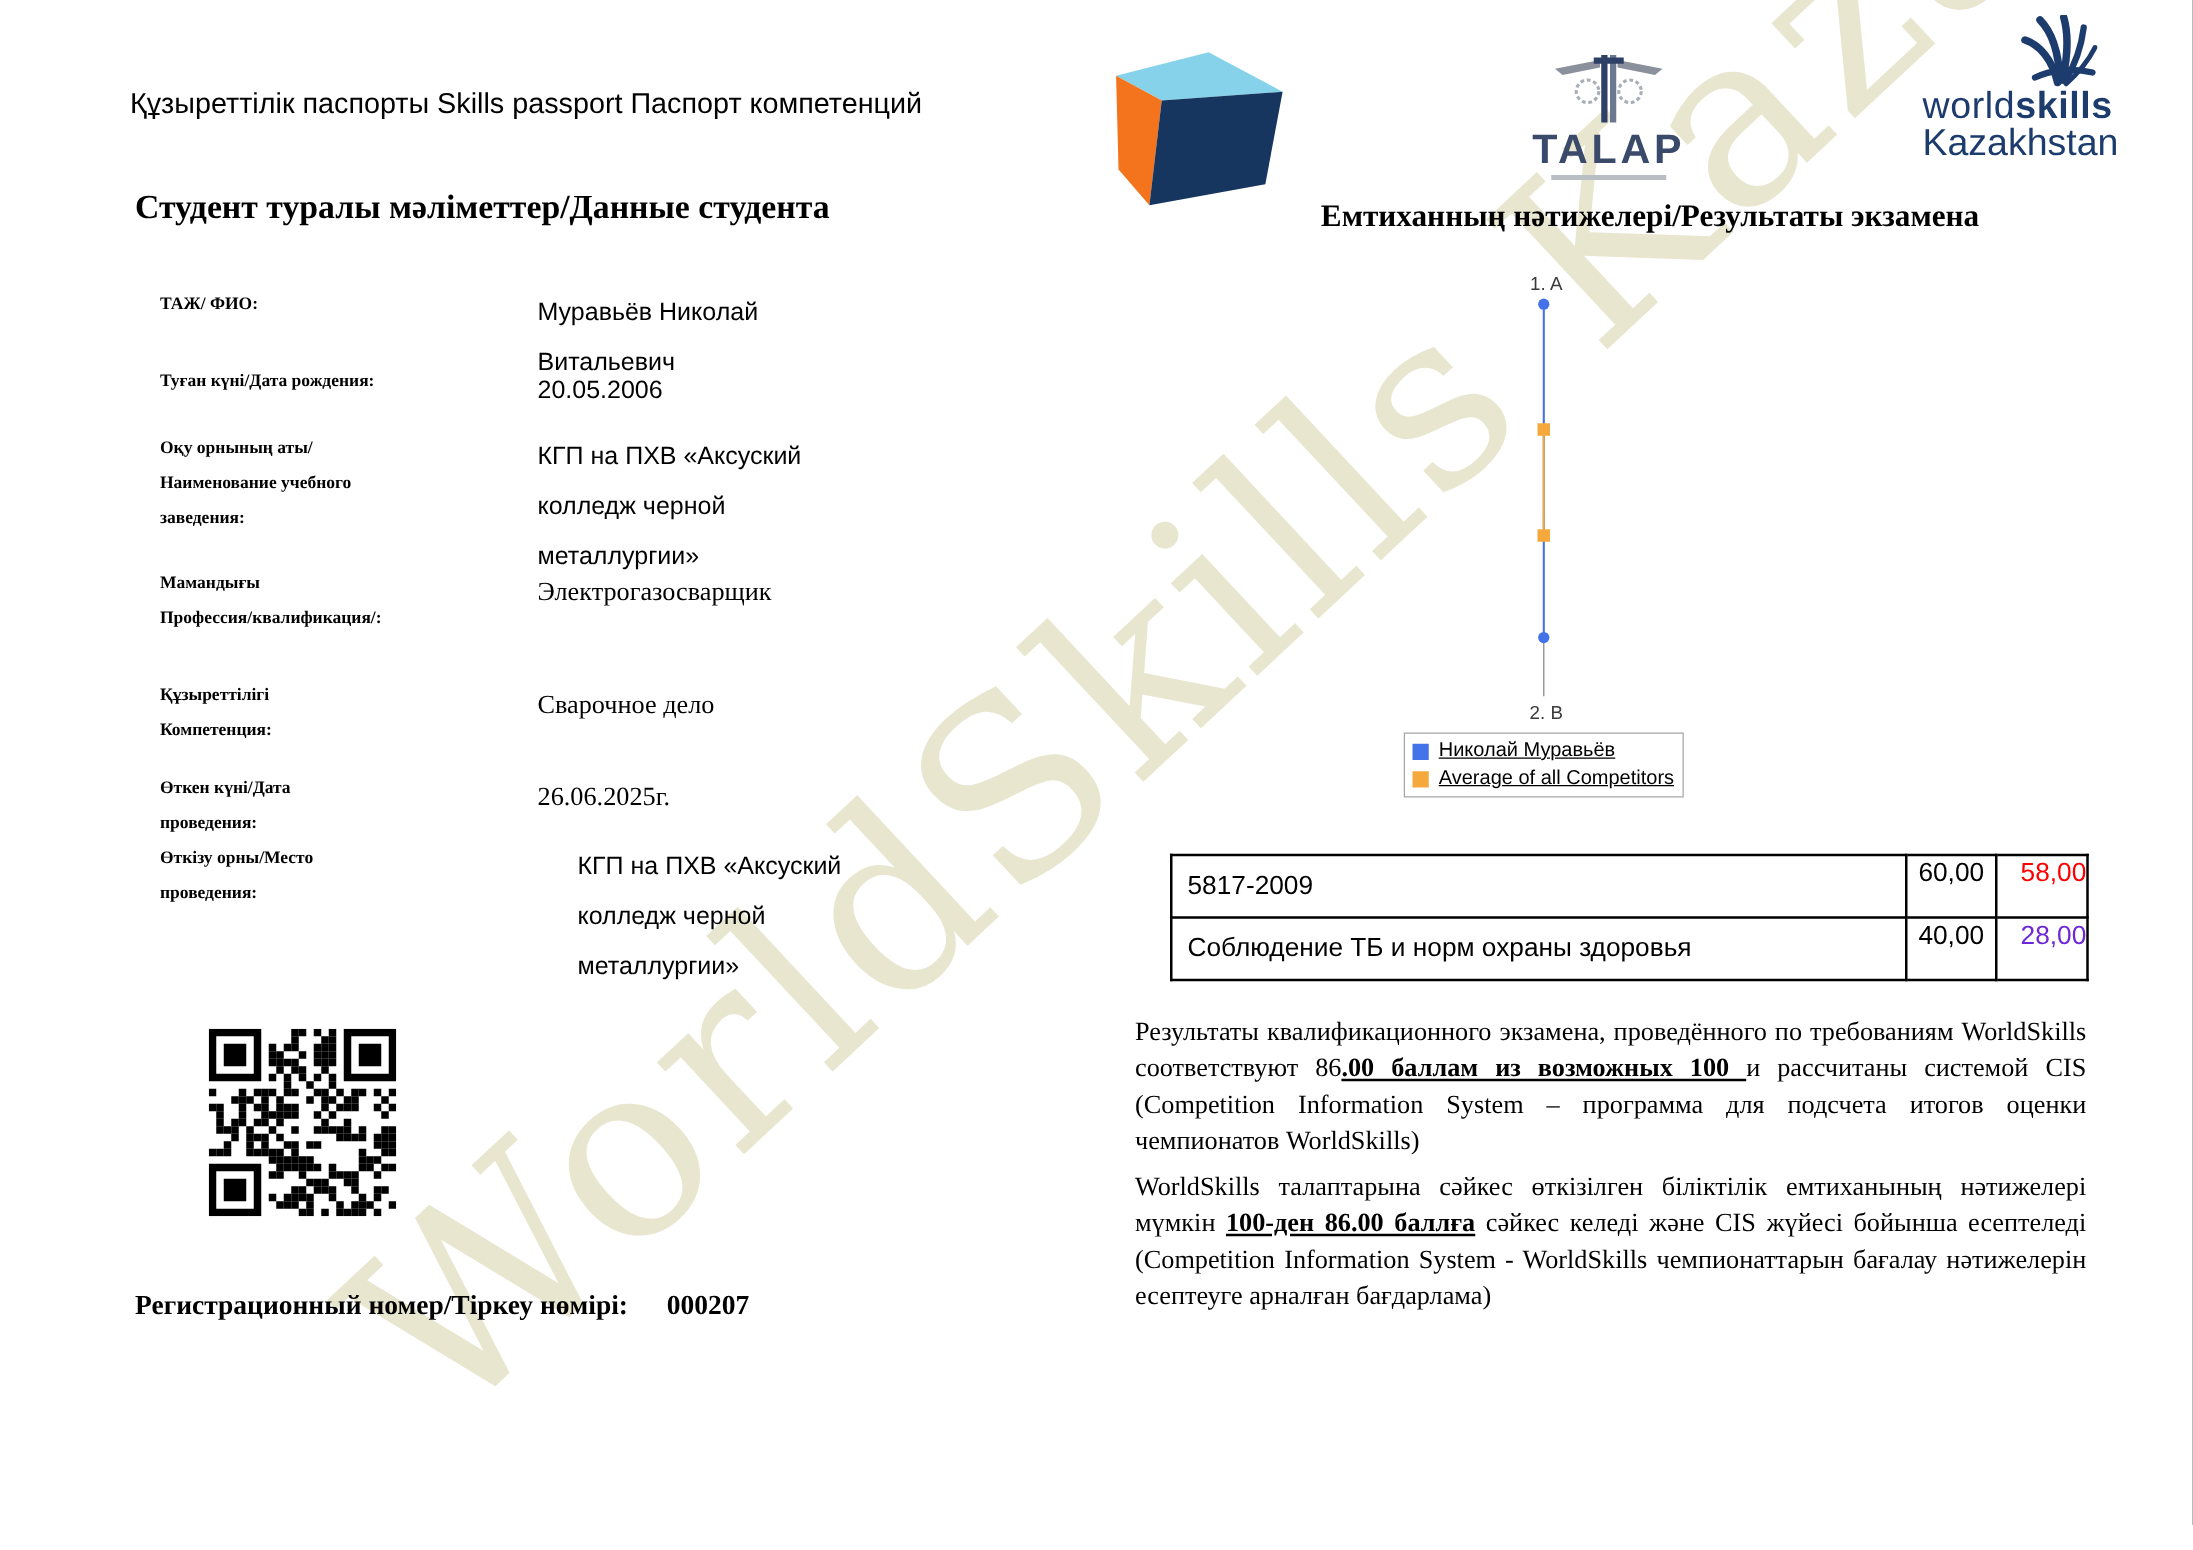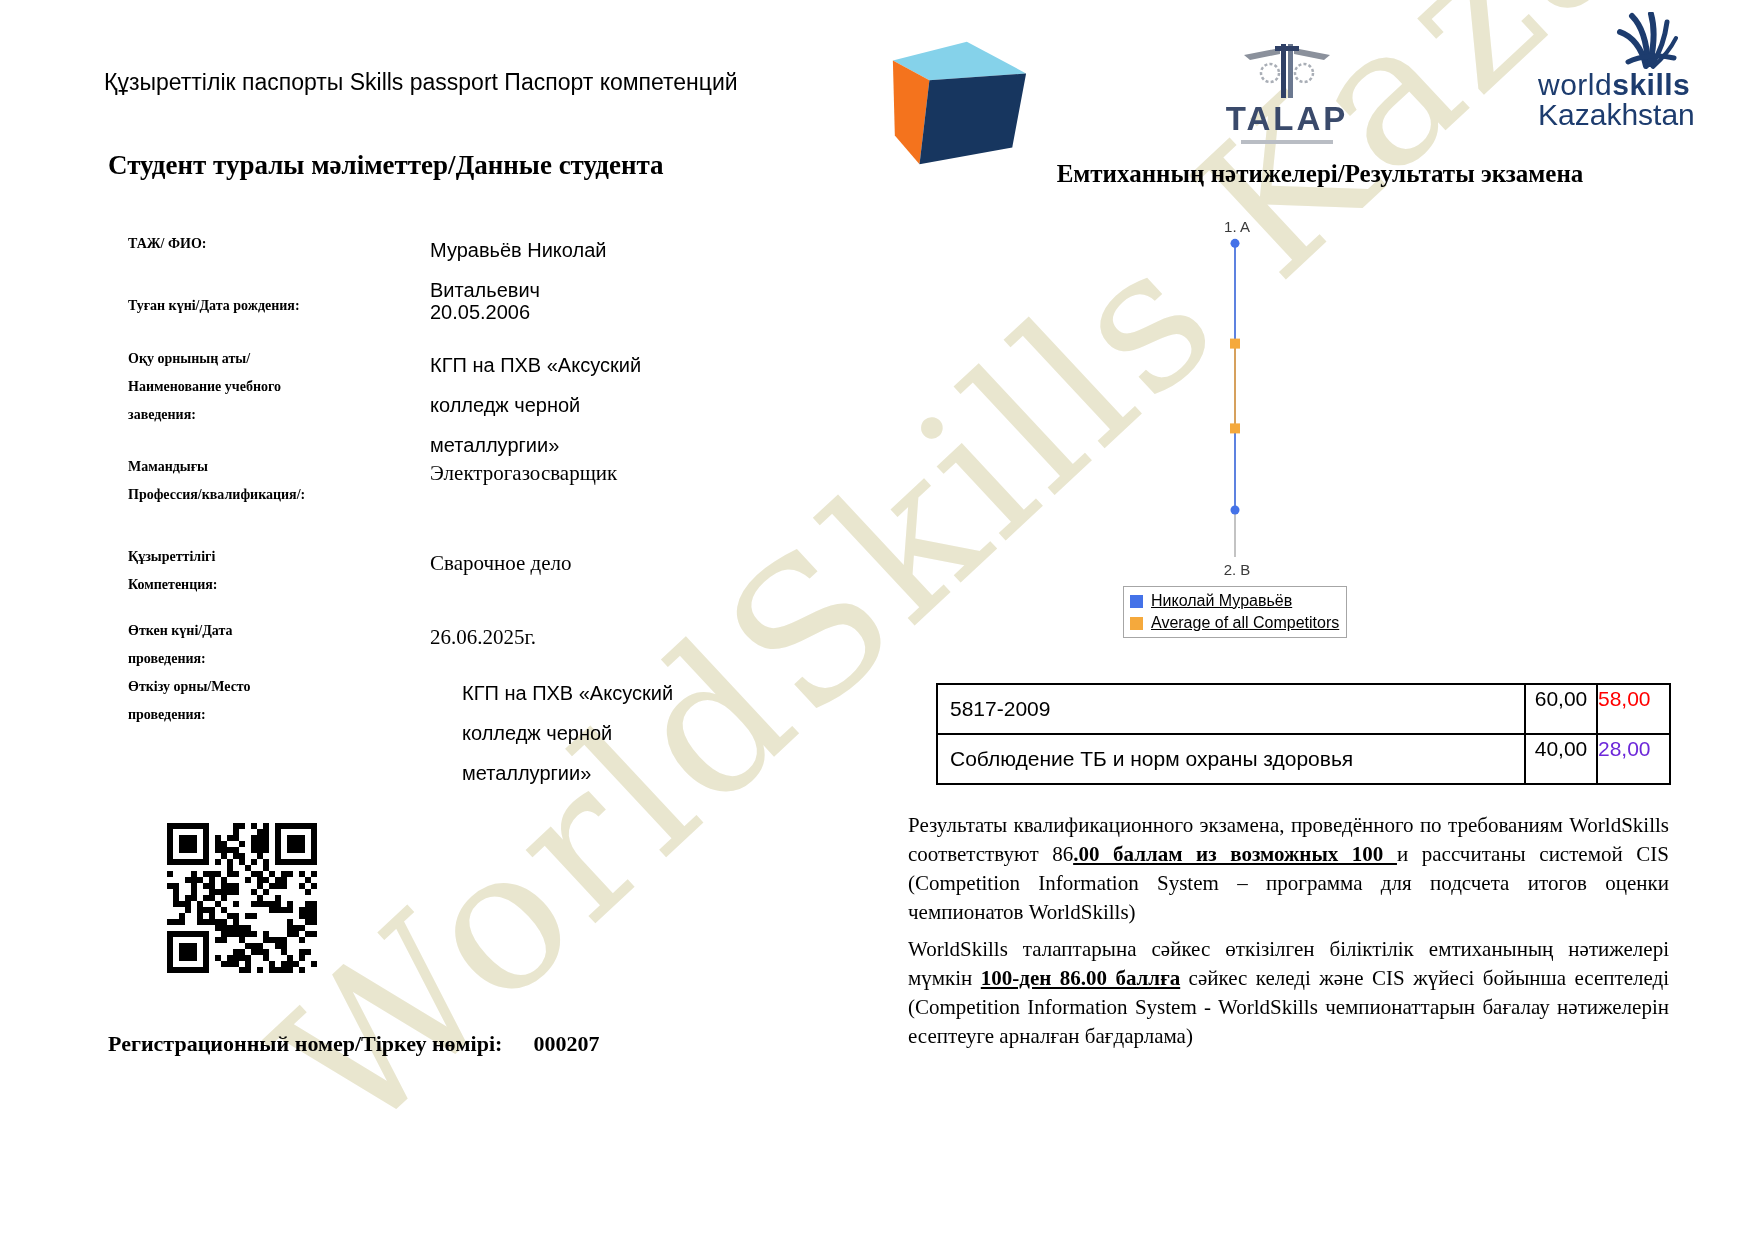--- a/index.html
+++ b/index.html
@@ -48,21 +48,21 @@
   .legend{left:1123px;top:586px;width:224px;background:#fff;border:1px solid #a6a6a6;
     padding:3px 6px;box-sizing:border-box;font-family:"Liberation Sans",sans-serif;font-size:16px;text-decoration:underline;}
   .legend-item{display:flex;align-items:center;line-height:22px;}
   .legend-swatch{width:13px;height:13px;flex:none;margin-right:8px;}
   
   .scores{left:936px;top:683px;border-collapse:collapse;table-layout:fixed;
     font-family:"Liberation Sans",sans-serif;font-size:21px;background:#fff;}
   .scores td{border:2px solid #000;padding:0;}
   .scores .c-criterion{width:574px;vertical-align:middle;padding-left:12px;height:48px;}
   .scores .c-max{width:70px;vertical-align:top;text-align:center;line-height:24px;padding-top:2px;}
-  .scores .c-score{width:71px;vertical-align:top;text-align:left;line-height:24px;padding-top:2px;}
+  .scores .c-score{width:71px;vertical-align:top;text-align:right;line-height:24px;padding-top:2px;}
   
   .paras{left:908px;top:811px;width:761px;font-size:21px;line-height:29px;text-align:justify;}
   .paras p{margin:0 0 8px 0;}
   .bu{font-weight:bold;text-decoration:underline;}
   
   .qr{left:167px;top:823px;}
 </style>
 </head>
 <body>
 

